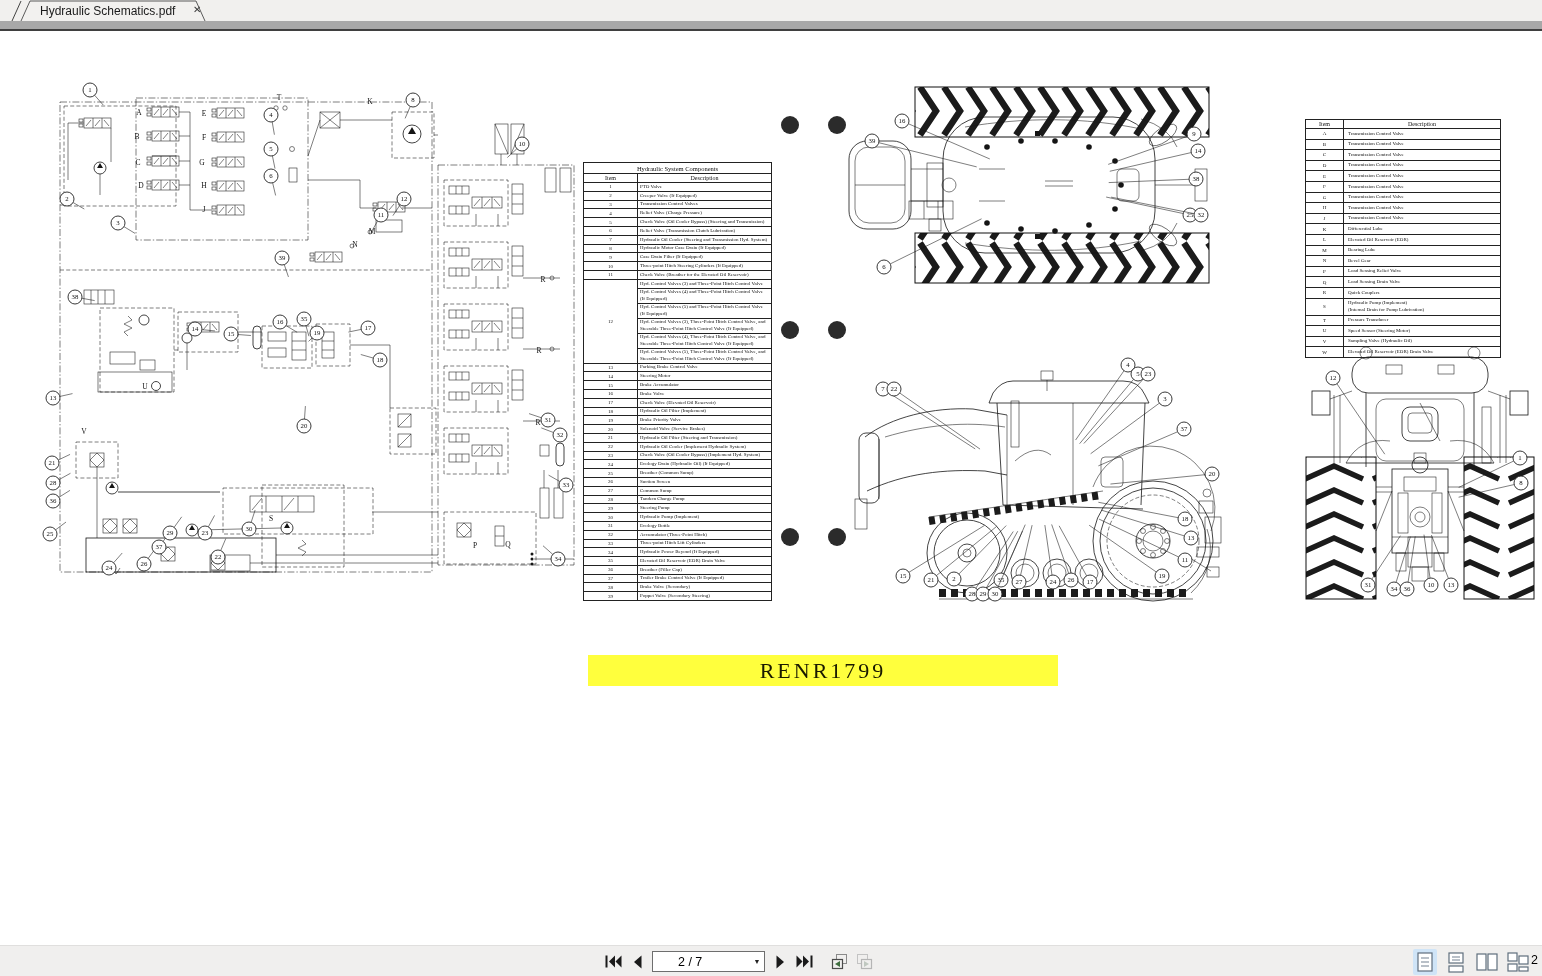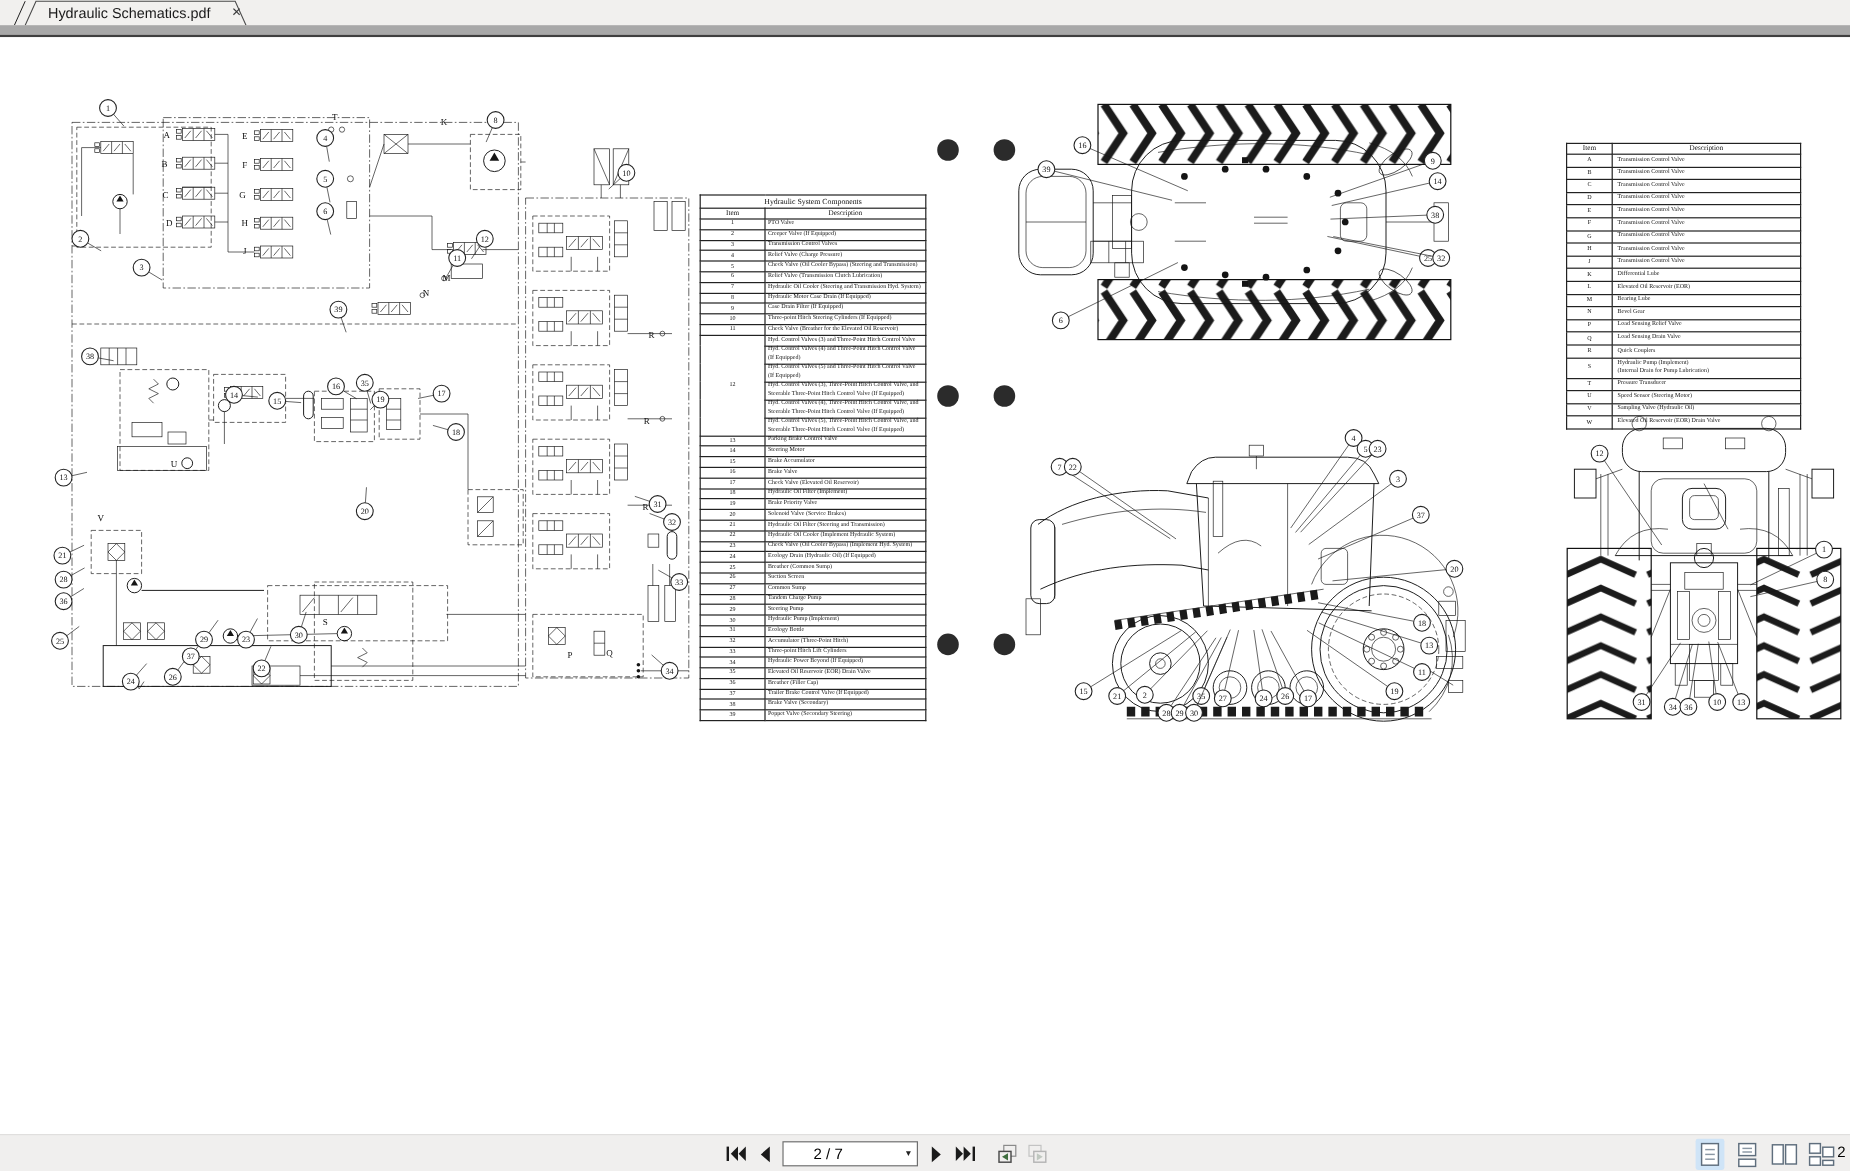--- a/index.html
+++ b/index.html
@@ -975,20 +975,23 @@
           <td class="l-item">V</td>
           <td class="l-desc">Sampling Valve (Hydraulic Oil)</td>
         </tr>
         <tr>
           <td class="l-item">W</td>
           <td class="l-desc">Elevated Oil Reservoir (EOR) Drain Valve</td>
         </tr>
       </tbody>
   </table>
 
+  <div id="banner">
+    <span>RENR1799</span>
+  </div>
 </div>
 
 <div id="toolbar">
   <div id="nav">
     <div class="tbtn">
       <svg width="17" height="13" viewBox="0 0 17 13">
         <rect x="0.5" y="0.5" width="2" height="12" fill="#1a1a1a"></rect>
         <path d="M10,0.5 L4,6.5 L10,12.5 Z" fill="#1a1a1a"></path>
         <path d="M16.5,0.5 L10.5,6.5 L16.5,12.5 Z" fill="#1a1a1a"></path>
       </svg>

